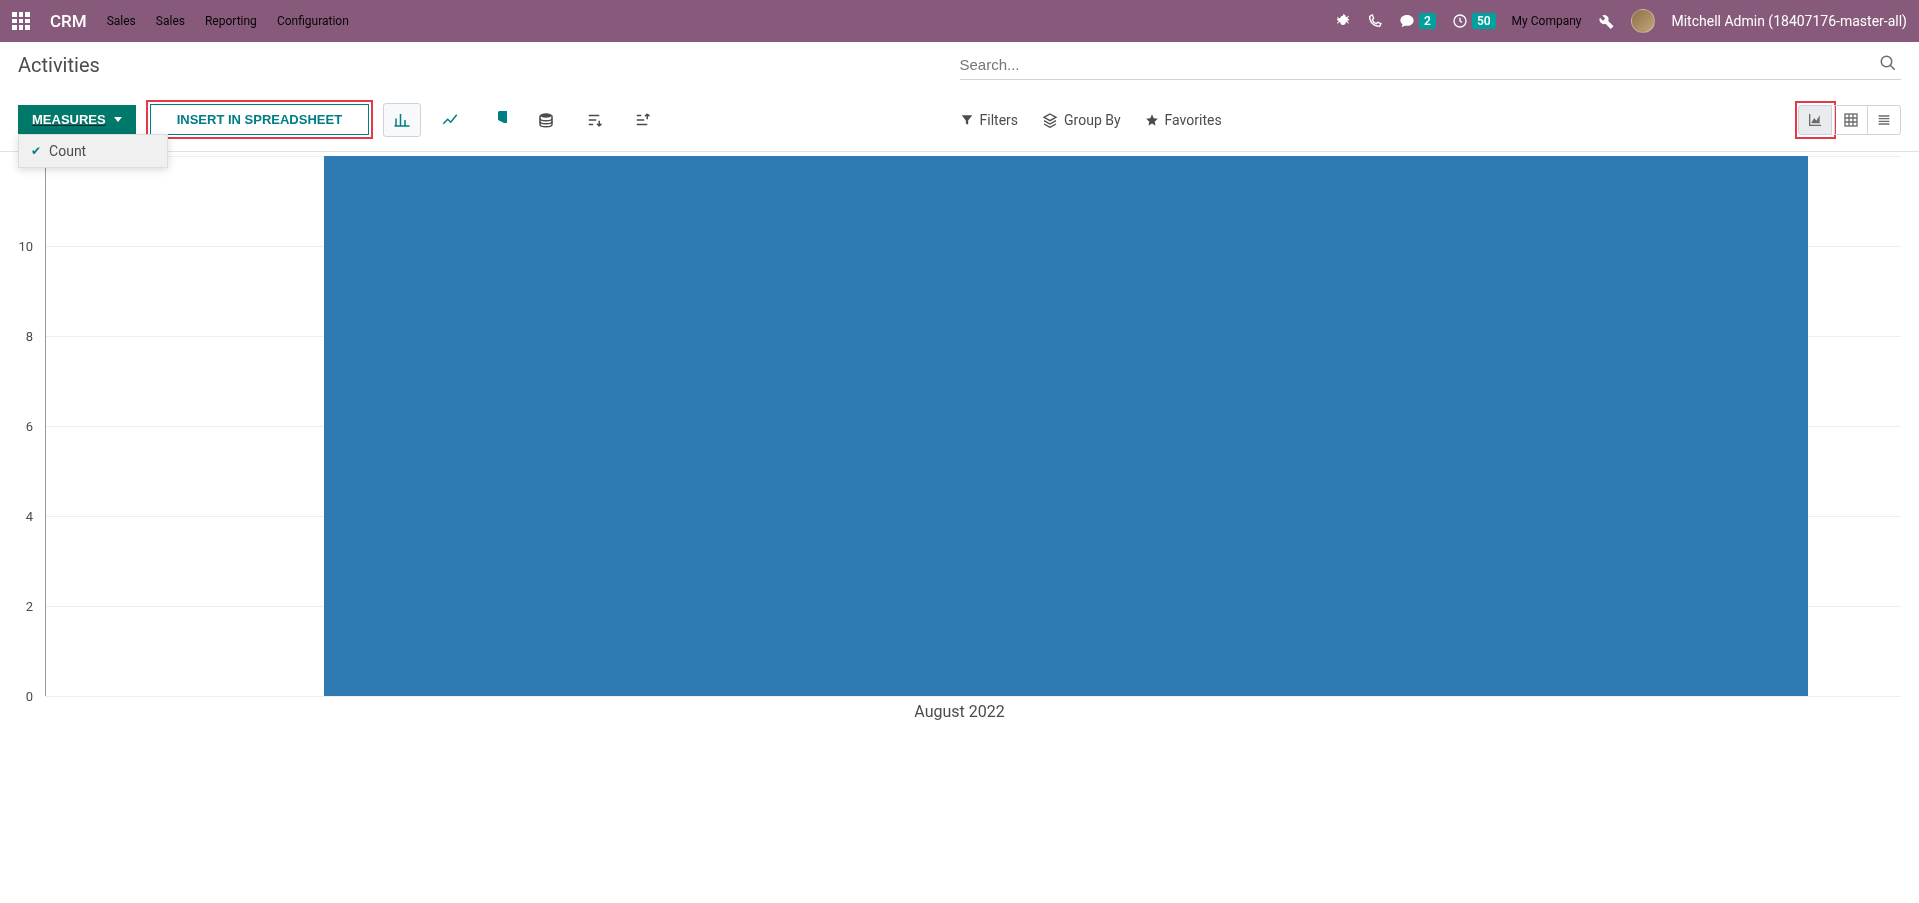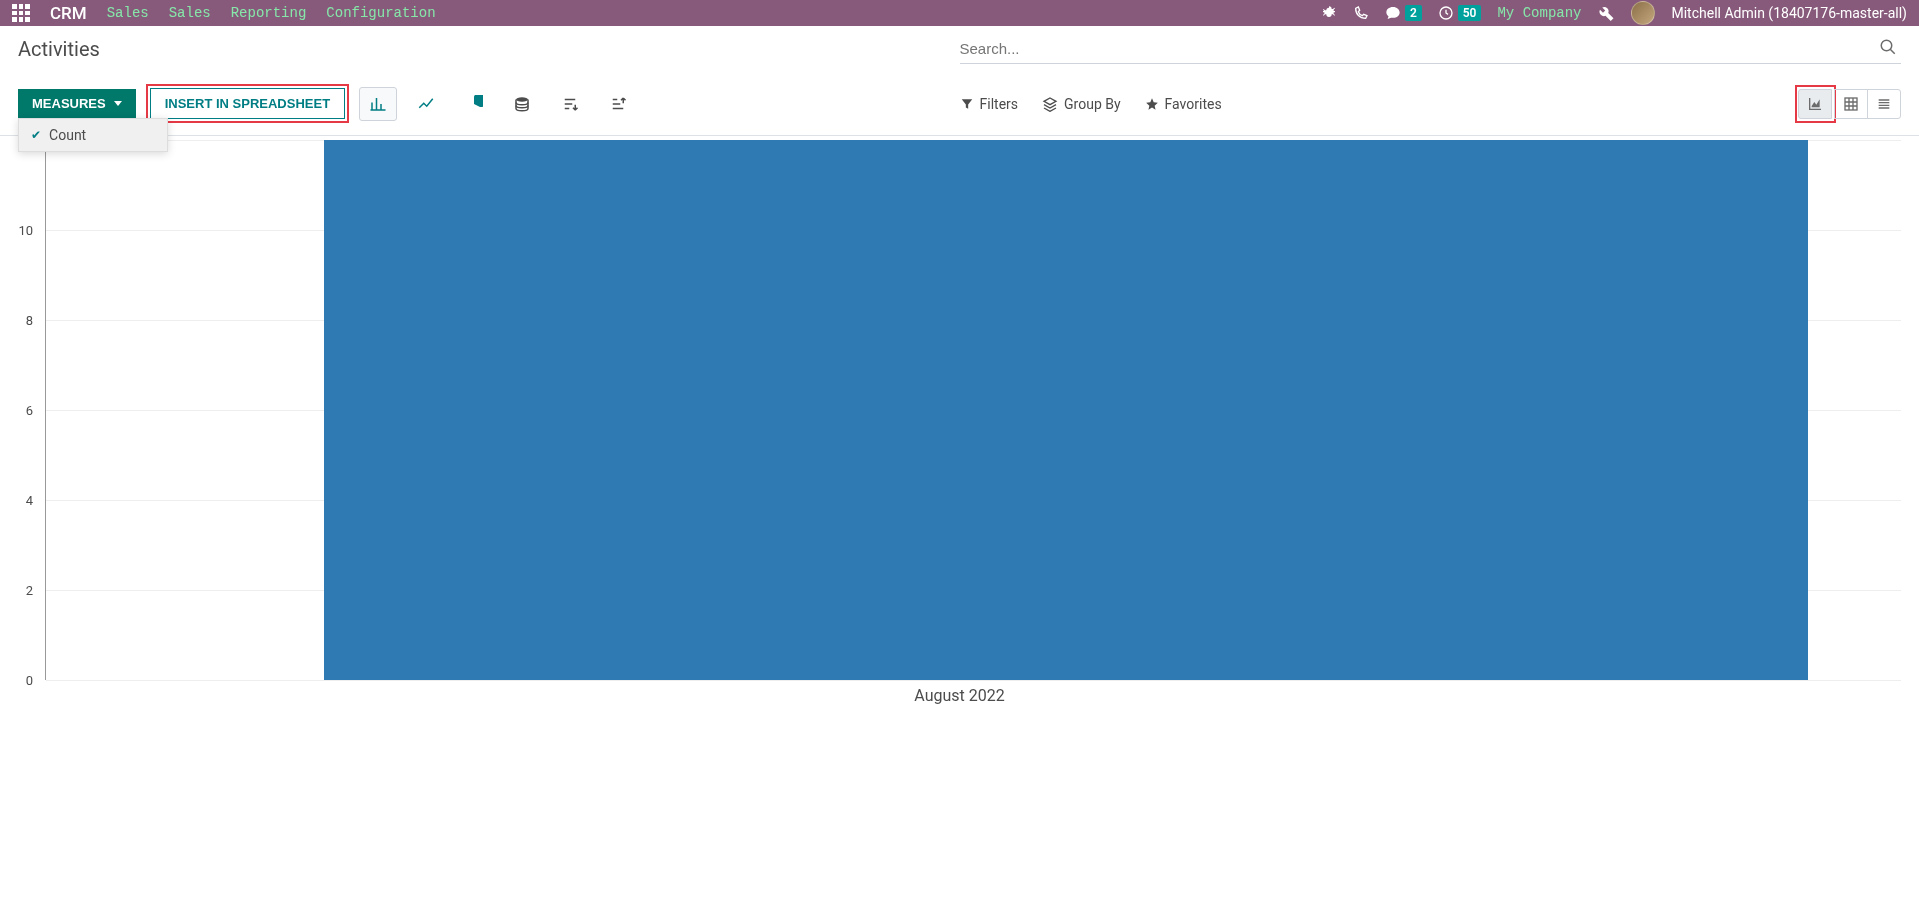--- a/index.html
+++ b/index.html
@@ -1,25 +1,25 @@
 <!DOCTYPE html>
 <html><head>
 <meta charset="utf-8">
 <style>
 * { box-sizing: border-box; margin: 0; padding: 0; }
 body { font-family: -apple-system, BlinkMacSystemFont, "Segoe UI", Roboto, sans-serif; font-size: 14px; color: #212529; background: #fff; }
 
 
-.navbar { background: #875a7b; height: 26px; display: flex; align-items: center; padding: 0 12px; color: #fff; }
+.navbar { background: #875a7b; height: 42px; display: flex; align-items: center; padding: 0 12px; color: #fff; }
 .navbar-left { display: flex; align-items: center; gap: 20px; }
 .navbar-right { margin-left: auto; display: flex; align-items: center; gap: 16px; }
 .apps-icon { width: 18px; height: 18px; display: grid; grid-template-columns: repeat(3,1fr); grid-template-rows: repeat(3,1fr); gap: 2px; cursor: pointer; }
 .apps-icon span { background: #fff; }
 .brand { font-size: 17px; font-weight: 500; }
-.nav-link { color: #86efac; font-size: 14px; cursor: pointer; opacity: 0.95; font-family: Liberation Mono, monospace; }
+.nav-link { color: #000000; font-size: 12px; cursor: pointer; opacity: 0.95; }
 .nav-icon { color: #fff; cursor: pointer; display: flex; align-items: center; gap: 4px; font-size: 14px; }
 .badge { background: #00a09d; color: #fff; font-size: 12px; padding: 1px 5px; border-radius: 2px; font-weight: 600; }
 .avatar { width: 24px; height: 24px; border-radius: 50%; background: linear-gradient(135deg, #8b6f47, #c4a77d); border: 1px solid rgba(255,255,255,0.3); }
 .user-name { font-size: 14px; }
 
 
 .control-panel { padding: 8px 18px 0 18px; }
 .cp-row1 { display: flex; align-items: center; margin-bottom: 20px; }
 .page-title { font-size: 20px; color: #4c4c4c; flex: 0 0 50%; }
 .search-wrap { flex: 1; display: flex; align-items: center; border-bottom: 1px solid #ced4da; padding: 4px 0; gap: 14px; }
@@ -27,38 +27,38 @@
 .search-icon { color: #6c6c6c; cursor: pointer; padding: 0 4px; }
 
 .cp-row2 { display: flex; align-items: center; padding-bottom: 12px; }
 .left-tools { display: flex; align-items: center; gap: 10px; flex: 0 0 50%; }
 .right-tools { flex: 1; display: flex; align-items: center; gap: 24px; }
 .view-switcher { margin-left: auto; display: flex; align-items: center; gap: 0; }
 
 .btn-measures { background: #00786a; color: #fff; border: none; padding: 7px 14px; font-size: 13px; font-weight: 600; cursor: pointer; display: flex; align-items: center; gap: 8px; }
 .caret-down { width: 0; height: 0; border-left: 4px solid transparent; border-right: 4px solid transparent; border-top: 5px solid #fff; }
 
-.btn-insert { background: #fff; color: #017e84; border: 1px solid #017e84; padding: 7px 14px; font-size: 13px; font-weight: 600; cursor: pointer; }
+.btn-insert { background: #fff; color: #017e84; border: 1px solid #017e84; padding: 7px 26px; font-size: 13px; font-weight: 600; cursor: pointer; }
 .red-box { border: 2px solid #e63946; padding: 2px; display: inline-block; }
 
 .tool-icon { width: 38px; height: 34px; display: flex; align-items: center; justify-content: center; cursor: pointer; color: #4c4c4c; border: 1px solid transparent; border-radius: 3px; }
 .tool-icon.active { border: 1px solid #ced4da; background: #f8f9fa; }
 .tool-icon svg { width: 18px; height: 18px; }
 .tool-icon.teal { color: #017e84; }
 
 .filter-btn { display: flex; align-items: center; gap: 6px; cursor: pointer; color: #4c4c4c; font-size: 14px; }
 
 .view-btn { width: 34px; height: 30px; display: flex; align-items: center; justify-content: center; cursor: pointer; border: 1px solid #ced4da; margin-left: -1px; color: #6c6c6c; }
 .view-btn.first { border-radius: 3px 0 0 3px; }
 .view-btn.last { border-radius: 0 3px 3px 0; }
 .view-btn.active { background: #e9ecef; }
 .view-btn svg { width: 16px; height: 16px; }
 
 
-.dropdown-wrap { position: relative; display: inline-block; }
+.dropdown-wrap { position: relative; display: inline-block; text-decoration: underline; }
 .dropdown-menu { position: absolute; top: 100%; left: 0; background: #fff; border: 1px solid #ddd; box-shadow: 0 2px 8px rgba(0,0,0,0.15); min-width: 150px; z-index: 100; }
 .dropdown-item { padding: 8px 12px; display: flex; align-items: center; gap: 8px; color: #4c4c4c; background: #f0f0f0; cursor: pointer; }
 .check { color: #017e84; font-size: 12px; }
 
 
 .chart-area { border-top: 1px solid #dee2e6; padding: 4px 18px 8px 18px; }
 .legend { display: flex; justify-content: center; align-items: center; gap: 10px; padding: 6px 0; }
 .legend-swatch { width: 44px; height: 16px; background: #2f7ab2; }
 .legend-label { font-size: 14px; color: #4c4c4c; }
 .plot-wrap { display: flex; height: 540px; }

